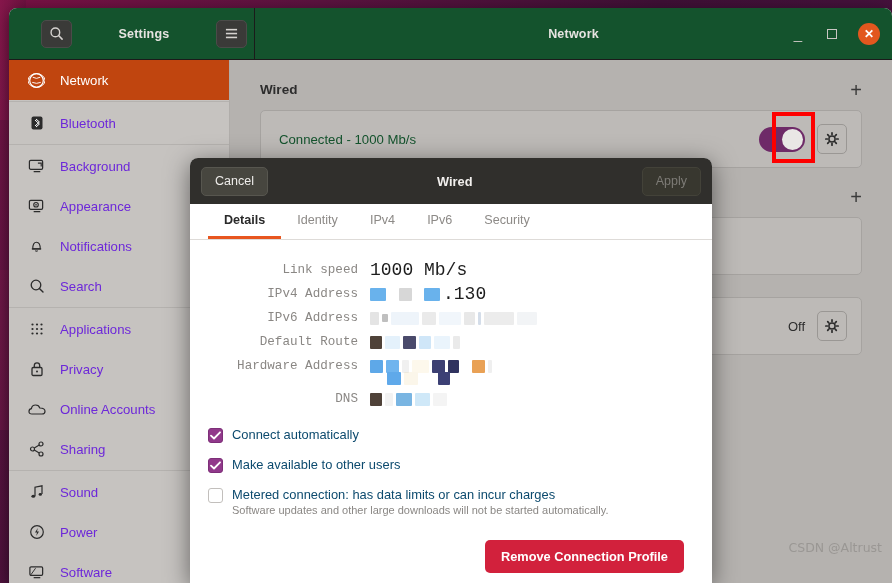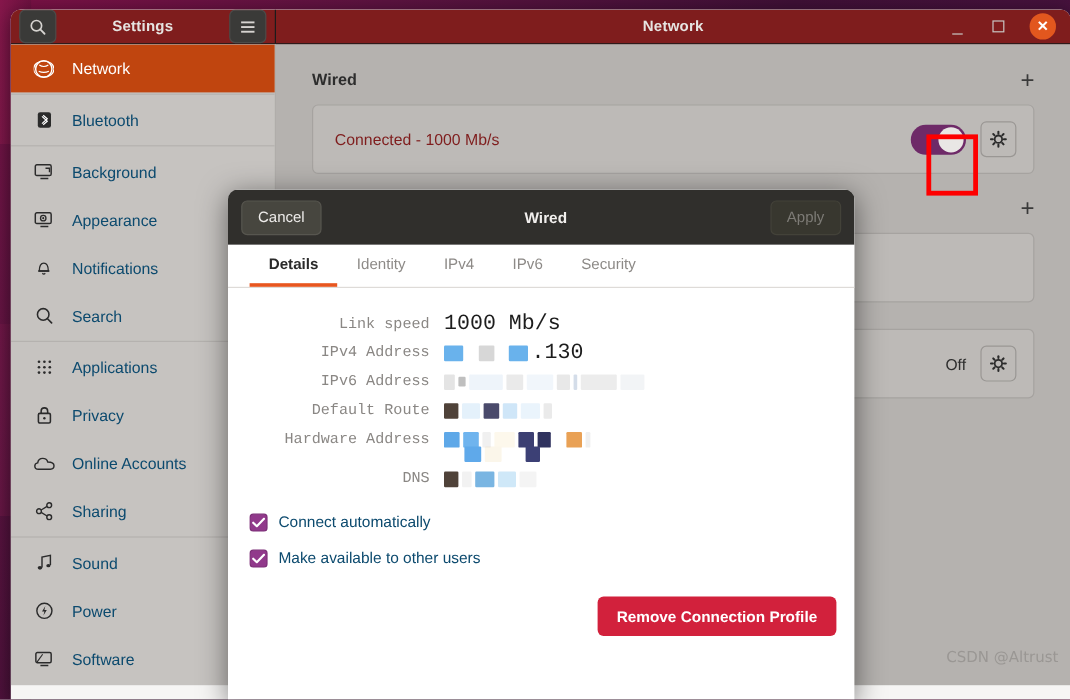--- a/index.html
+++ b/index.html
@@ -23,22 +23,23 @@
   #window {
     position: absolute; left: 9px; top: 8px;
     width: 883px; height: 575px;
     background: #f6f5f4;
     border-radius: 8px 8px 0 0;
     box-shadow: 0 3px 16px rgba(0,0,0,.45);
     overflow: hidden;
   }
   
   .titlebar {
-    display: flex; height: 29px; background: #7f1d1d;
+    display: flex; height: 52px; background: #14532d;
     border-bottom: 1px solid #1b1b1b;
+    padding-left: 25px;
   }
   .tb-left {
     width: 221px; display: flex; align-items: center;
     justify-content: space-between; padding: 0 7px;
     border-right: 1px solid #1b1b1b;
   }
   .tb-btn {
     width: 31px; height: 28px; border-radius: 5px;
     background: #3a3a38; border: 1px solid #4b4b49;
     display: flex; align-items: center; justify-content: center;
@@ -73,41 +74,41 @@
 
   
   .sidebar {
     width: 221px; background: #c6c3c0;
     border-right: 1px solid #b0adaa;
     overflow: hidden;
   }
   .side-item {
     display: flex; align-items: center; gap: 14px;
     height: 40px; padding: 0 0 0 18px; cursor: pointer;
-    color: #0c4a6e; font-size: 13.2px;
+    color: #6d28d9; font-size: 13.2px;
   }
   .side-item.active { background: #c0450f; color: #ffffff; }
   .side-sep { height: 1px; background: #b5b2af; margin: 1px 0; }
   .side-ico { width: 19px; height: 19px; display:flex; align-items:center;
               justify-content:center; flex: 0 0 19px; }
 
   
   .content { flex: 1; background: #b5b2af; position: relative; padding: 22px 30px 0 30px; }
   .sec-head {
     display: flex; align-items: center; justify-content: space-between;
     margin-bottom: 13px;
   }
   .sec-title { font-size: 13.5px; font-weight: bold; color: #2d2d2d; }
   .plus-btn { font-size: 20px; color: #3a3a3a; cursor: pointer; line-height: 14px; }
   .card {
     background: #bdbab7; border: 1px solid #a6a3a0; border-radius: 5px;
     height: 58px; display: flex; align-items: center;
     padding: 0 14px 0 18px; justify-content: space-between;
   }
-  .card-label { font-size: 13.2px; color: #7f1d1d; }
+  .card-label { font-size: 13.2px; color: #14532d; }
   .card-right { display: flex; align-items: center; gap: 12px; }
   .toggle {
     width: 46px; height: 25px; border-radius: 13px;
     background: #6e2a68; position: relative; cursor: pointer;
   }
   .toggle .knob {
     position: absolute; right: 2px; top: 2px;
     width: 21px; height: 21px; border-radius: 50%;
     background: #e9e7e5;
   }
@@ -176,21 +177,21 @@
   .chk {
     width: 15px; height: 15px; border-radius: 3px; flex: 0 0 15px;
     margin-top: 1px; cursor: pointer;
   }
   .chk.on { background: #91398b; border: 1px solid #7d2f78;
             display:flex; align-items:center; justify-content:center; }
   .chk.off { background: #fff; border: 1.5px solid #c2bfbc; }
   .chk-text { font-size: 12.9px; color: #0c4a6e; }
   .chk-sub { font-size: 11px; color: #8a8784; margin-top: 2px; }
 
-  .remove-wrap { display: flex; justify-content: flex-end; padding: 10px 15px 0 0; }
+  .remove-wrap { display: flex; justify-content: flex-end; padding: 10px 28px 0 0; }
   .remove-btn {
     background: #d2213c; color: #fff; font-size: 12.8px; font-weight: bold;
     padding: 9px 16px; border-radius: 5px; cursor: pointer; border: none;
   }
 
   .watermark {
     position: absolute; right: 10px; bottom: 28px;
     color: #9a9794; font-size: 12.5px; z-index: 60;
     font-family: "DejaVu Sans", sans-serif;
   }
@@ -571,20 +572,27 @@
 
     <div class="chk-row">
       <span class="chk on">
         <svg width="11" height="9" viewBox="0 0 11 9">
           <path d="M1 4.6 L4 7.5 L10 1.3" fill="none" stroke="#fff" stroke-width="1.8" stroke-linecap="round" stroke-linejoin="round"></path>
         </svg>
       </span>
       <span class="chk-text">Make available to other users</span>
     </div>
 
+    <div class="chk-row">
+      <span class="chk off"></span>
+      <span>
+        <div class="chk-text">Metered connection: has data limits or can incur charges</div>
+        <div class="chk-sub">Software updates and other large downloads will not be started automatically.</div>
+      </span>
+    </div>
   </div>
 
   <div class="remove-wrap">
     <button class="remove-btn">Remove Connection Profile</button>
   </div>
 </div>
 
 <div class="redbox" style="left:211px; top:276px; width:253px; height:29px;"></div>
 
 <div class="watermark">CSDN @Altrust</div>

